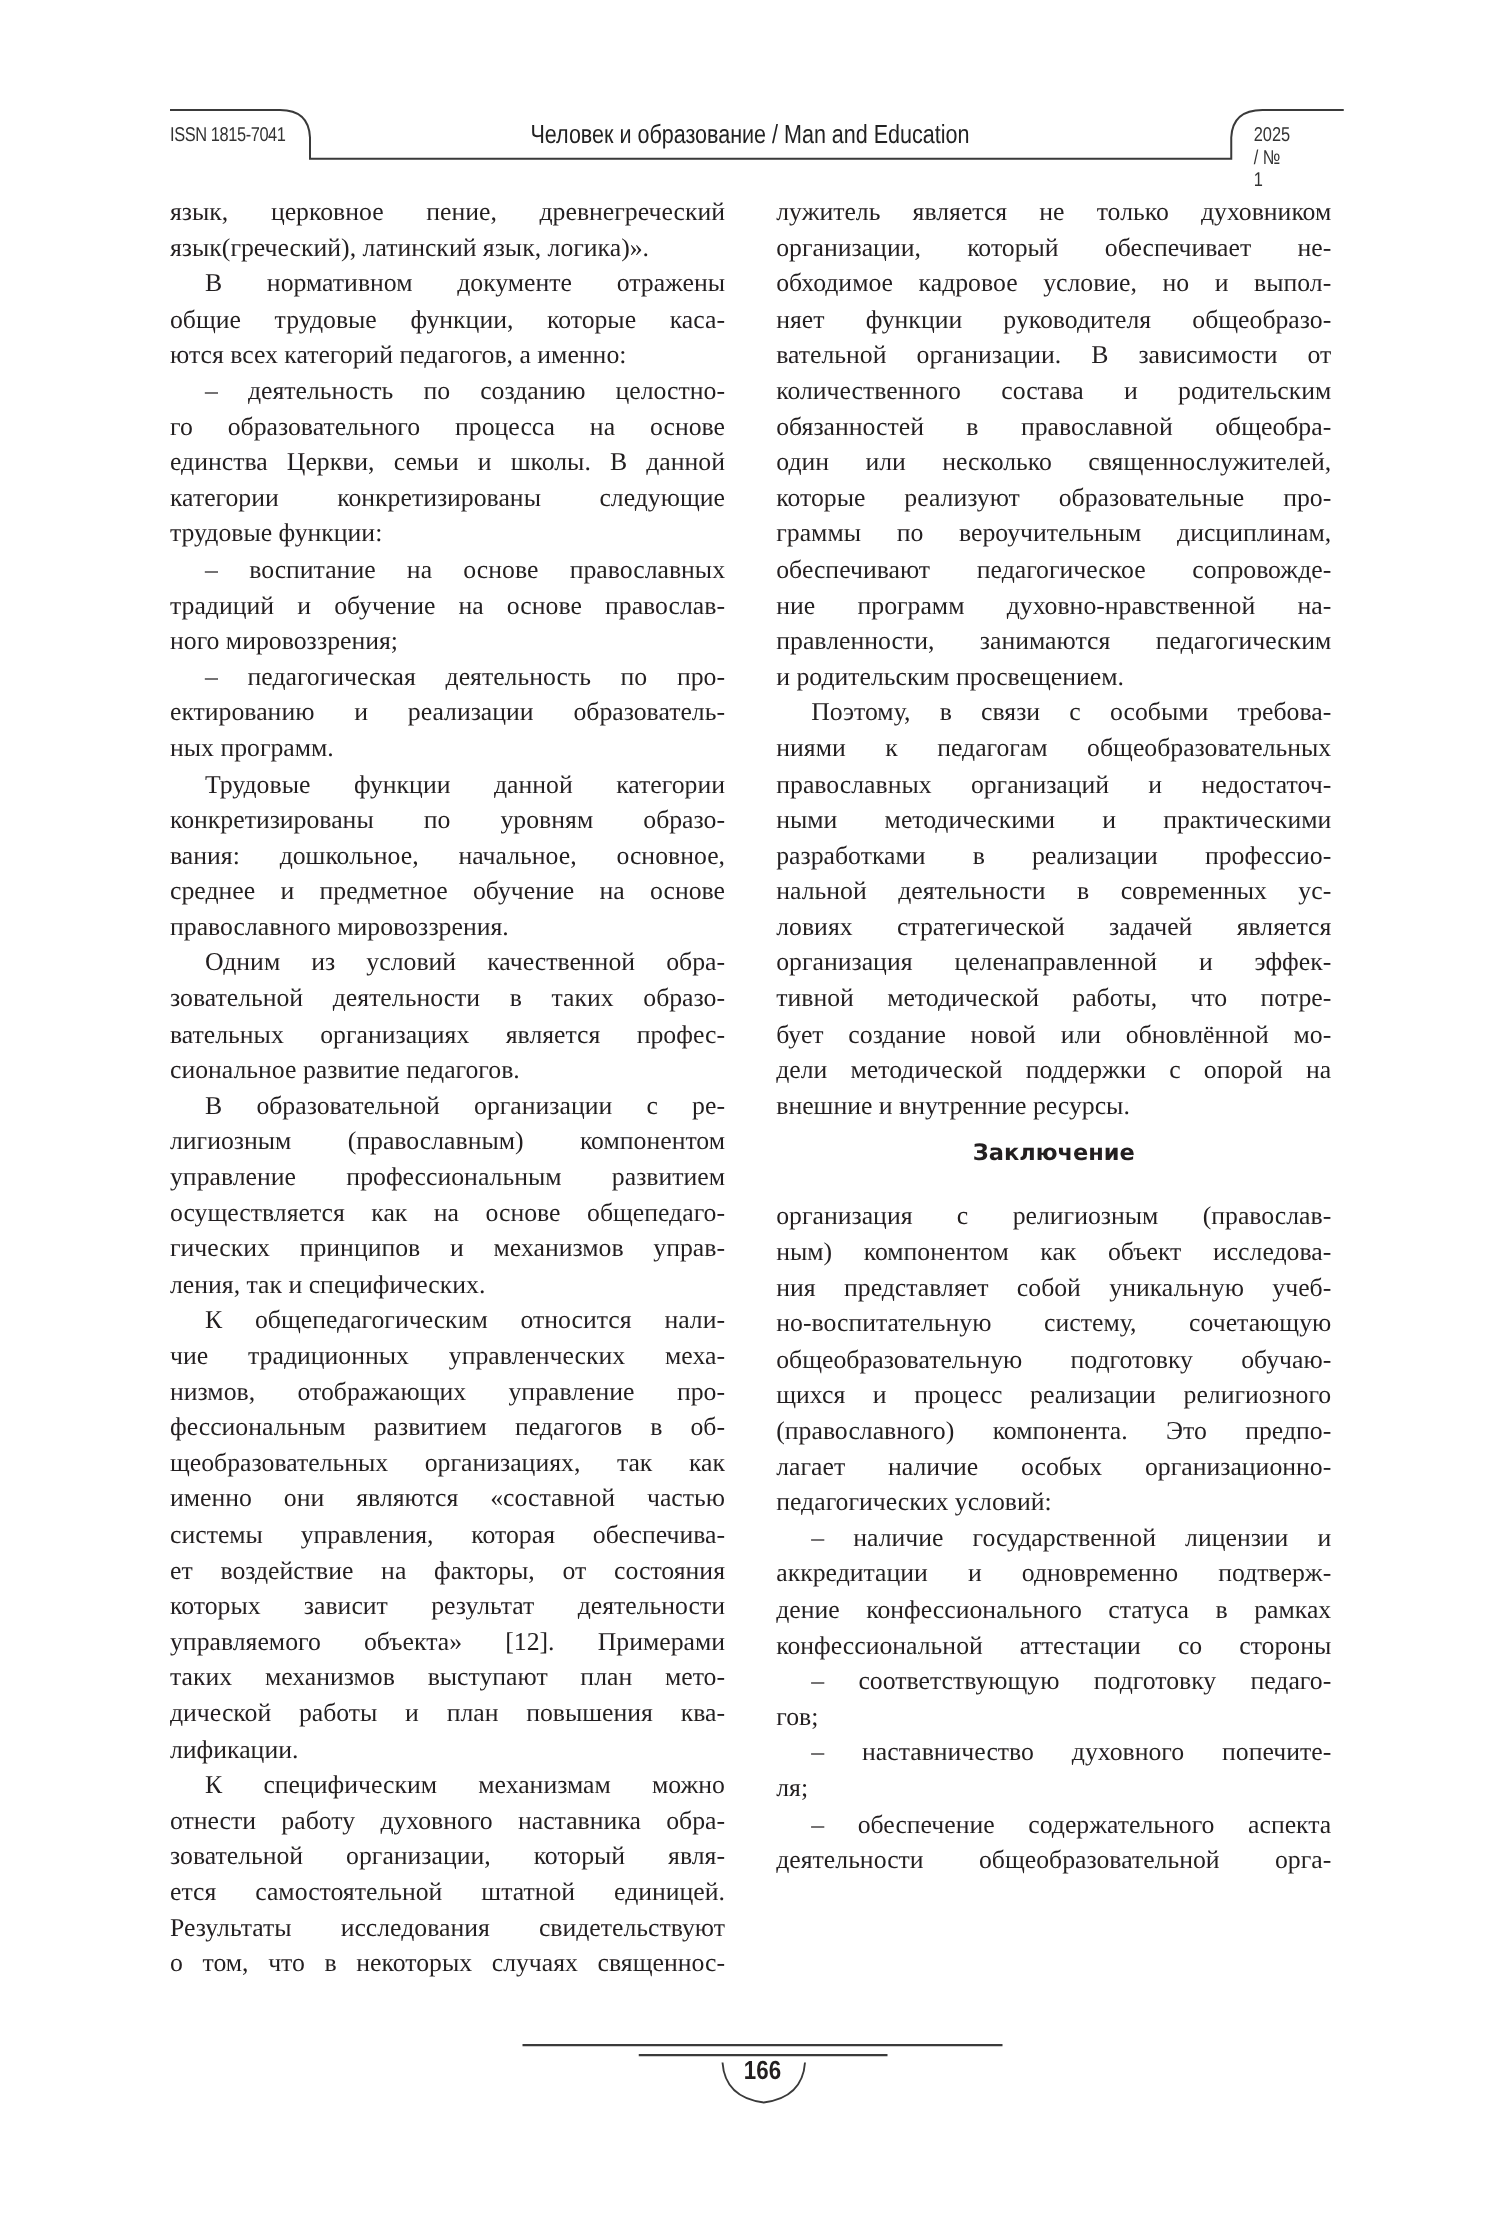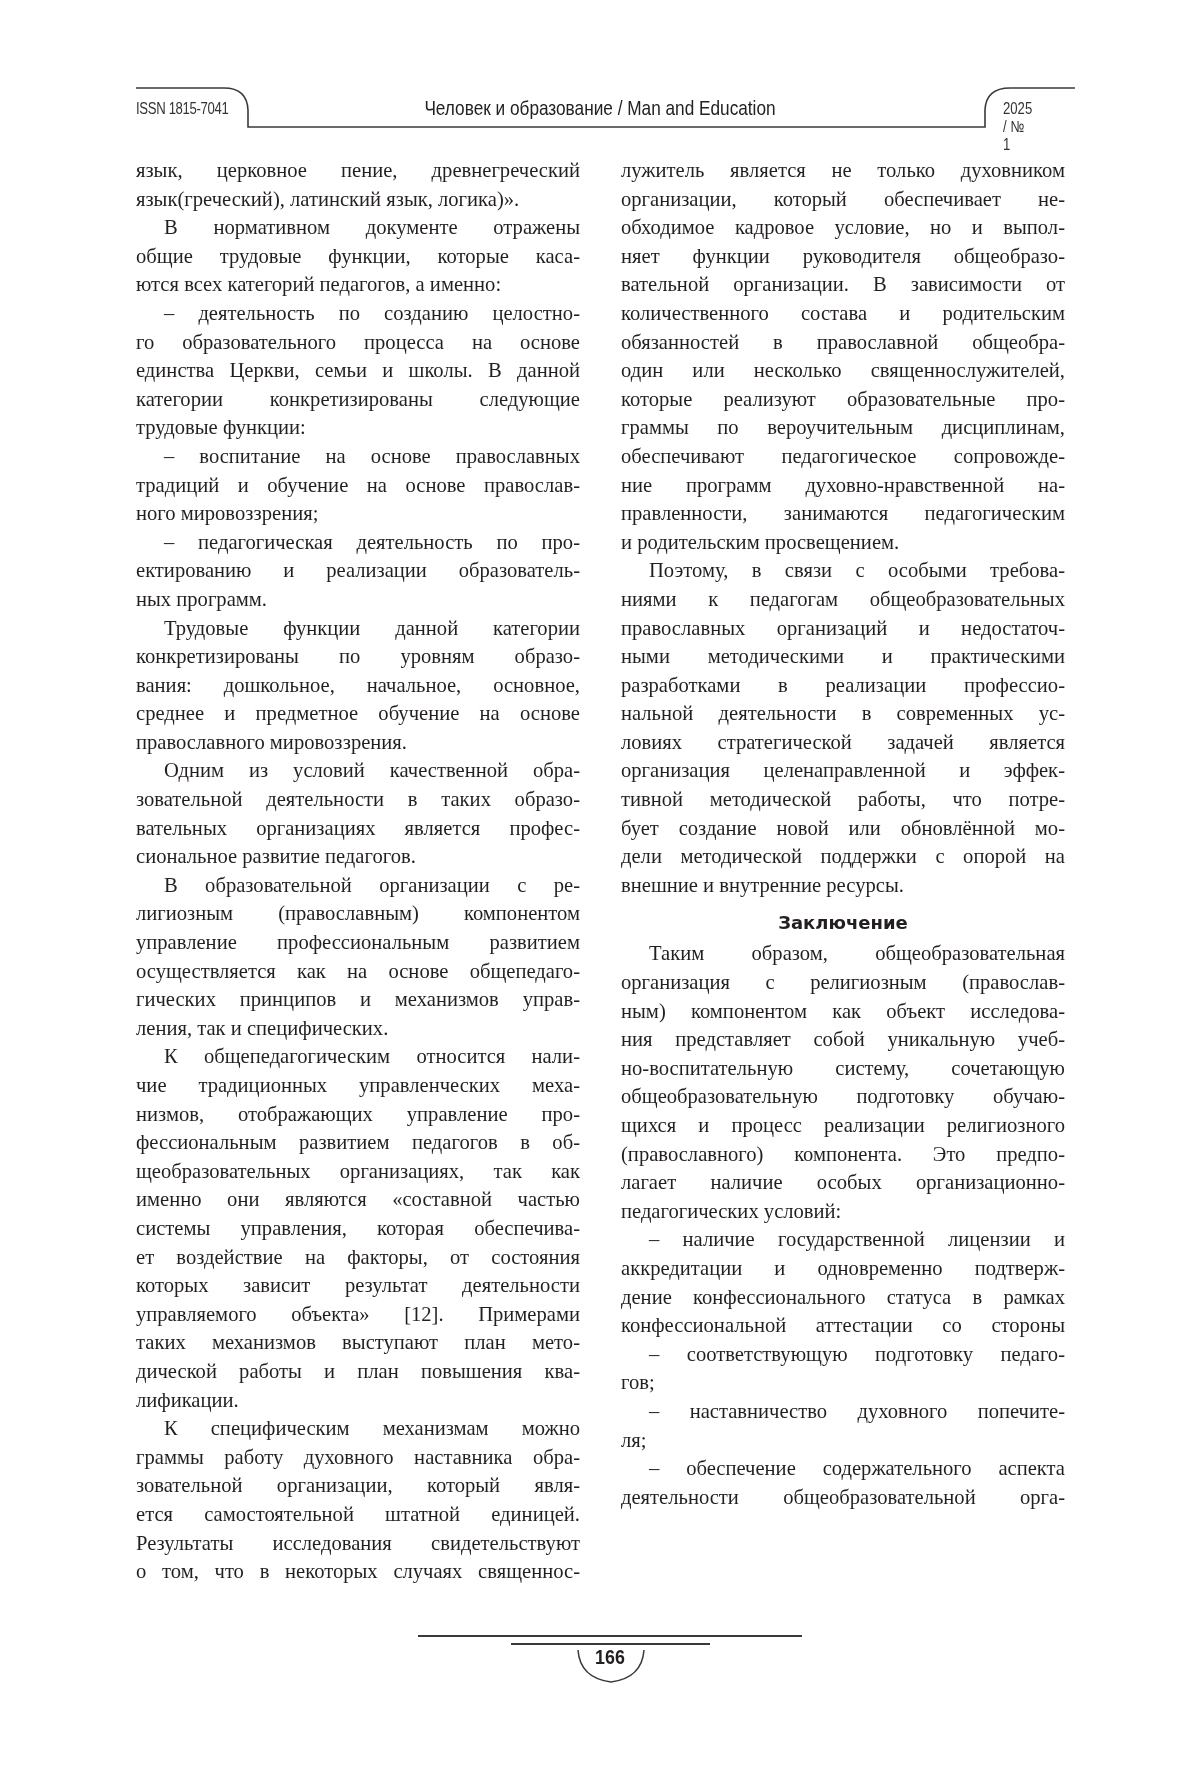--- a/index.html
+++ b/index.html
@@ -9,21 +9,21 @@
   .h-issn { position: absolute; left: 136px; top: 100px; font-family: "Liberation Sans", sans-serif; font-size: 16px; letter-spacing: -0.4px; transform: scaleX(0.82); transform-origin: left center; color: #333; }
   .h-title { position: absolute; left: 0; width: 1200px; top: 96px; text-align: center; font-family: "Liberation Sans", sans-serif; font-size: 21px; color: #222; transform: scaleX(0.82); transform-origin: center center; }
   .h-issue { position: absolute; left: 1003px; top: 100px; font-family: "Liberation Sans", sans-serif; font-size: 16px; transform: scaleX(0.82); transform-origin: left center; color: #333; }
 
   .col { position: absolute; top: 156px; width: 444px; font-family: "Liberation Serif", serif; font-size: 20.6px; line-height: 28.6px; color: #231f20; }
   .col.left { left: 136px; }
   .col.right { left: 621px; }
   .ln { display: block; text-align: justify; text-align-last: justify; white-space: nowrap; height: 28.6px; overflow: visible; }
   .ln.last { text-align-last: left; }
   .ln.ind { padding-left: 28px; }
-  .heading { font-family: "DejaVu Sans", sans-serif; font-weight: bold; font-size: 18px; text-align: center; height: 32px; line-height: 32px; margin-top: 8px; margin-bottom: 0; }
+  .heading { font-family: "DejaVu Sans", sans-serif; font-weight: bold; font-size: 18px; text-align: center; height: 32px; line-height: 32px; margin-top: 8px; margin-bottom: 20px; }
 
   .footer { position: absolute; left: 0; top: 1620px; width: 1200px; height: 80px; }
   .footer svg { position: absolute; left: 0; top: 0; }
   .pagenum { position: absolute; left: 570px; width: 80px; top: 1645px; text-align: center; font-family: "Liberation Sans", sans-serif; font-weight: bold; font-size: 21px; transform: scaleX(0.85); color: #231f20; }
 </style>
 </head>
 <body>
 
 <div class="header">
   <svg width="1200" height="140">
@@ -73,21 +73,21 @@
     <span class="ln">щеобразовательных организациях, так как</span>
     <span class="ln">именно они являются «составной частью</span>
     <span class="ln">системы управления, которая обеспечива-</span>
     <span class="ln">ет воздействие на факторы, от состояния</span>
     <span class="ln">которых зависит результат деятельности</span>
     <span class="ln">управляемого объекта» [12]. Примерами</span>
     <span class="ln">таких механизмов выступают план мето-</span>
     <span class="ln">дической работы и план повышения ква-</span>
     <span class="ln last">лификации.</span>
     <span class="ln ind">К специфическим механизмам можно</span>
-    <span class="ln">граммы работу духовного наставника обра-</span>
+    <span class="ln">отнести работу духовного наставника обра-</span>
     <span class="ln">зовательной организации, который явля-</span>
     <span class="ln">ется самостоятельной штатной единицей.</span>
     <span class="ln">Результаты исследования свидетельствуют</span>
     <span class="ln">о том, что в некоторых случаях священнос-</span>
   </div>
 
 <div class="col right" id="col-right">
   <div id="right-before">
       <span class="ln">лужитель является не только духовником</span>
       <span class="ln">организации, который обеспечивает не-</span>
@@ -111,21 +111,20 @@
       <span class="ln">нальной деятельности в современных ус-</span>
       <span class="ln">ловиях стратегической задачей является</span>
       <span class="ln">организация целенаправленной и эффек-</span>
       <span class="ln">тивной методической работы, что потре-</span>
       <span class="ln">бует создание новой или обновлённой мо-</span>
       <span class="ln">дели методической поддержки с опорой на</span>
       <span class="ln last">внешние и внутренние ресурсы.</span>
     </div>
   <div class="heading">Заключение</div>
   <div id="right-after">
-      <span class="ln ind">Таким образом, общеобразовательная</span>
       <span class="ln">организация с религиозным (православ-</span>
       <span class="ln">ным) компонентом как объект исследова-</span>
       <span class="ln">ния представляет собой уникальную учеб-</span>
       <span class="ln">но-воспитательную систему, сочетающую</span>
       <span class="ln">общеобразовательную подготовку обучаю-</span>
       <span class="ln">щихся и процесс реализации религиозного</span>
       <span class="ln">(православного) компонента. Это предпо-</span>
       <span class="ln">лагает наличие особых организационно-</span>
       <span class="ln last">педагогических условий:</span>
       <span class="ln ind">– наличие государственной лицензии и</span>

